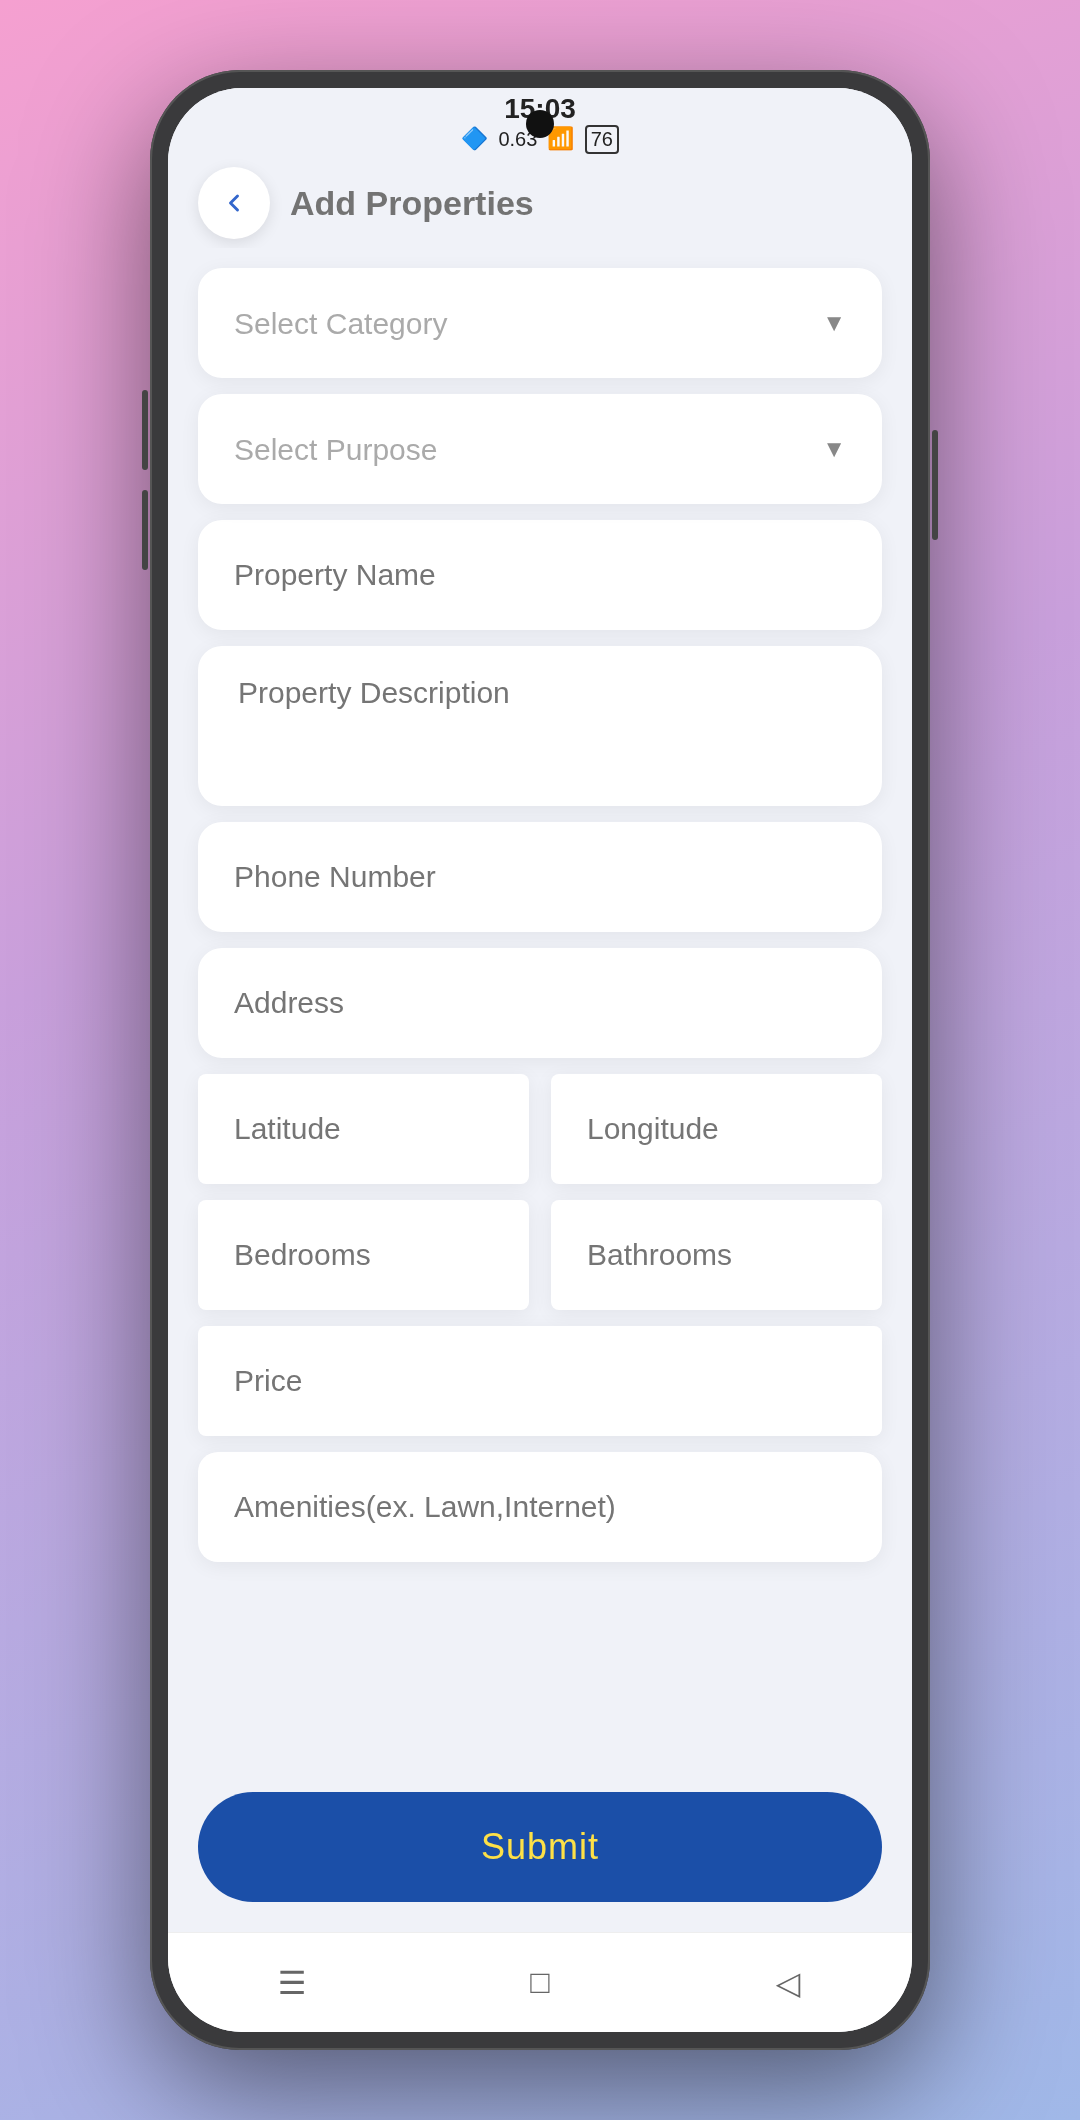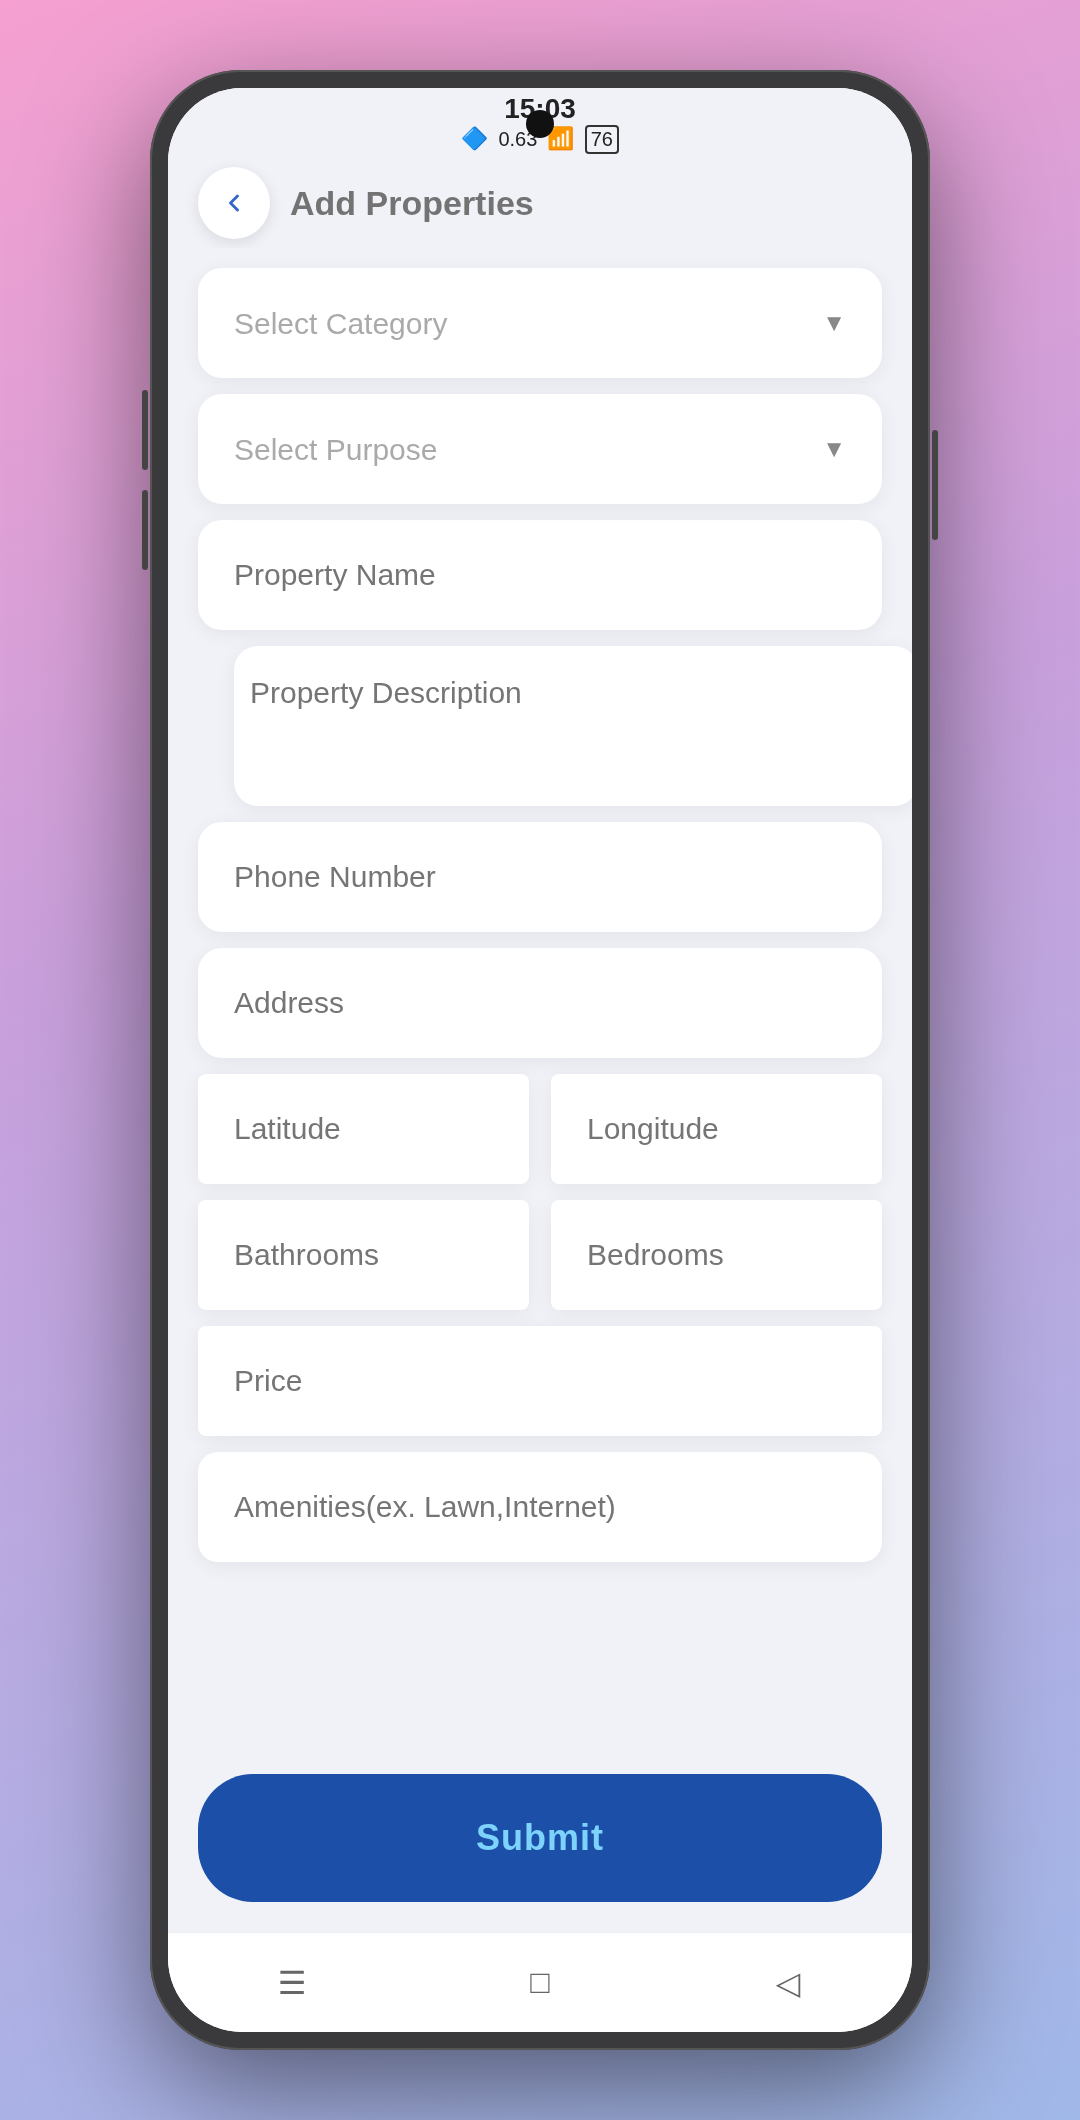--- a/index.html
+++ b/index.html
@@ -179,28 +179,27 @@
       color: #888;
       font-size: 24px;
     }
 
     .textarea-field {
       width: 100%;
       height: 160px;
       background: white;
       border-radius: 24px;
       border: none;
-      padding: 30px 16px;
+      padding: 30px 40px;
       font-size: 30px;
       color: #aaa;
       outline: none;
       box-shadow: 0 4px 20px rgba(0,0,0,0.06);
       resize: none;
       font-family: inherit;
-      margin-left: 36px;
     }
 
     .row-fields {
       display: flex;
       gap: 22px;
     }
 
     .row-fields .input-field,
     .row-fields input.input-field {
       flex: 1;
@@ -209,27 +208,27 @@
 
     
     .submit-area {
       padding: 20px 30px 30px 30px;
       background: #f0f2f8;
       flex-shrink: 0;
     }
 
     .submit-btn {
       width: 100%;
-      height: 128px;
+      height: 110px;
       background: #1b4fa8;
       border-radius: 55px;
       border: none;
-      color: #7dd3fc;
+      color: #fde047;
       font-size: 36px;
-      font-weight: 700;
+      font-weight: 400;
       cursor: pointer;
       letter-spacing: 1px;
     }
 
     
     .bottom-nav {
       height: 100px;
       background: white;
       display: flex;
       align-items: center;
@@ -326,22 +325,22 @@
         <input type="tel" class="input-field" placeholder="Phone Number" style="">
 
         <input type="text" class="input-field" placeholder="Address" style="">
 
         <div class="row-fields">
           <input type="text" class="input-field" placeholder="Latitude" style="">
           <input type="text" class="input-field" placeholder="Longitude" style="">
         </div>
 
         <div class="row-fields">
+          <input type="number" class="input-field" placeholder="Bedrooms" style="">
           <input type="number" class="input-field" placeholder="Bathrooms" style="">
-          <input type="number" class="input-field" placeholder="Bedrooms" style="">
         </div>
 
         <div class="row-fields">
           <input type="text" class="input-field" placeholder="Price" style="">
         </div>
 
         <div class="amenities-partial">
           <input type="text" style="border: none; outline: none; font-size: 30px; color: rgb(170, 170, 170); width: 100%; background: transparent;" placeholder="Amenities(ex. Lawn,Internet)">
         </div>
 

